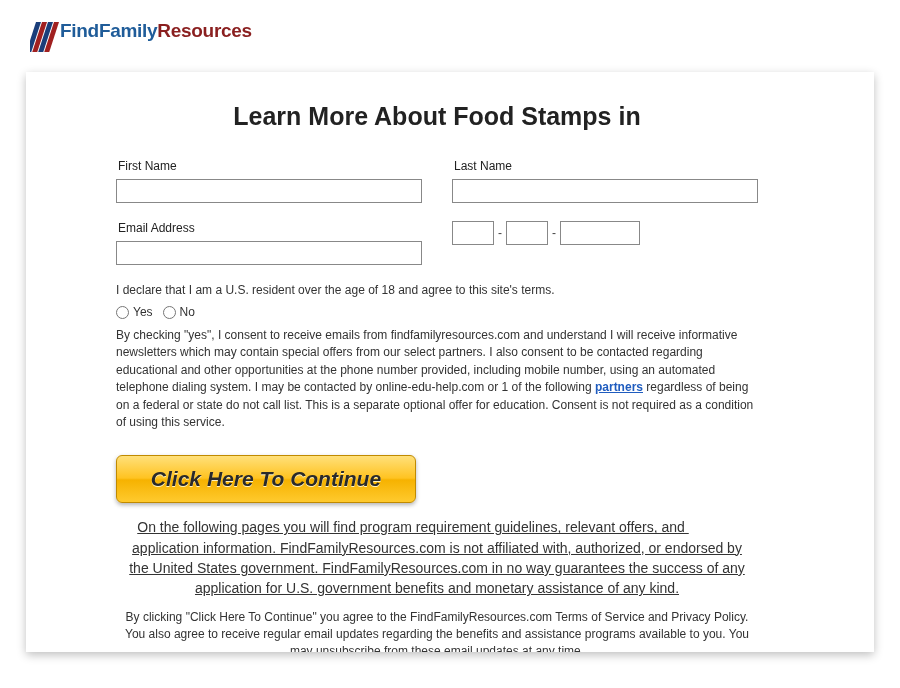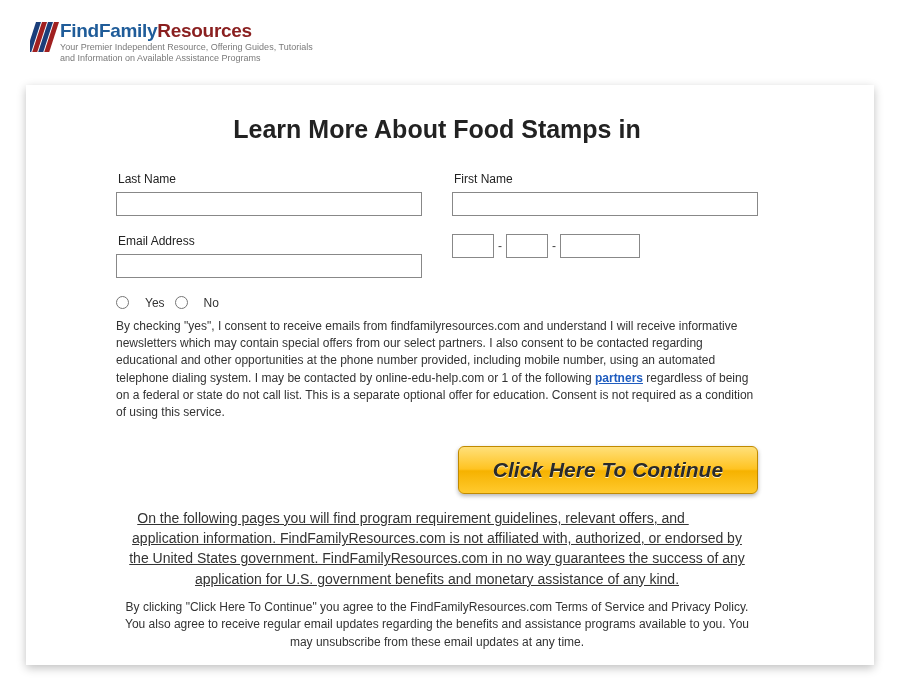--- a/index.html
+++ b/index.html
@@ -116,34 +116,34 @@
       margin: 12px 0 8px 0;
     }
     .radios {
       display: flex;
       align-items: center;
       gap: 10px;
       font-size: 12px;
       color: #333;
       margin-bottom: 8px;
     }
-    .radio-wrap { display: inline-flex; align-items: center; gap: 16px; }
+    .radio-wrap { display: inline-flex; align-items: center; gap: 4px; }
     .consent {
       font-size: 12px;
       color: #333;
       line-height: 1.45;
     }
     .consent a {
       color: #1f5cbf;
       text-decoration: underline;
       font-weight: bold;
     }
     .cta-wrap {
       display: flex;
-      justify-content: flex-end;
+      justify-content: flex-start;
       margin: 24px 0 10px 0;
     }
     .cta {
       display: inline-flex;
       align-items: center;
       justify-content: center;
       width: 300px;
       height: 48px;
       border-radius: 6px;
       border: 1px solid #c08a00;
@@ -184,57 +184,57 @@
         <rect x="12" y="0" width="5" height="30" fill="#a02020"></rect>
         <rect x="18" y="0" width="5" height="30" fill="#1a3e7a"></rect>
         <rect x="24" y="0" width="5" height="30" fill="#a02020"></rect>
       </g>
     </svg>
   </div>
   <div class="brand-text">
     <div class="brand-name">
       <span class="brand-find">Find</span><span class="brand-family">Family</span><span class="brand-res">Resources</span>
     </div>
-    <div class="tagline">Your Premier Independent Resource, Offering Guides, Tutorials and Information on Available Assistance Programs</div>
   </div>
 </div>
 
 <div class="card-wrap">
   <div class="stripe left"></div>
   <div class="stripe right"></div>
   <div class="card">
     <h1 class="page-title">Learn More About Food Stamps in</h1>
 
     <div class="row">
       <div class="field">
+        <label class="label">First Name</label>
+        <input class="text-input" type="text" style="">
+      </div>
+      <div class="field">
         <label class="label">Last Name</label>
-        <input class="text-input" type="text" style="">
-      </div>
-      <div class="field">
-        <label class="label">First Name</label>
         <input class="text-input" type="text" style="">
       </div>
     </div>
 
     <div class="row">
       <div class="field">
         <label class="label">Email Address</label>
         <input class="text-input" type="text" style="">
       </div>
       <div class="field">
         <div class="phone-group">
           <input class="phone-part pp1" type="text" style="">
           <span class="sep">-</span>
           <input class="phone-part pp2" type="text" style="">
           <span class="sep">-</span>
           <input class="phone-part pp3" type="text" style="">
         </div>
       </div>
     </div>
 
+    <div class="declare">I declare that I am a U.S. resident over the age of 18 and agree to this site's terms.</div>
 
     <div class="radios">
       <span class="radio-wrap">
         <input type="radio" name="consent" style="">
         <span>Yes</span>
       </span>
       <span class="radio-wrap">
         <input type="radio" name="consent" style="">
         <span>No</span>
       </span>

